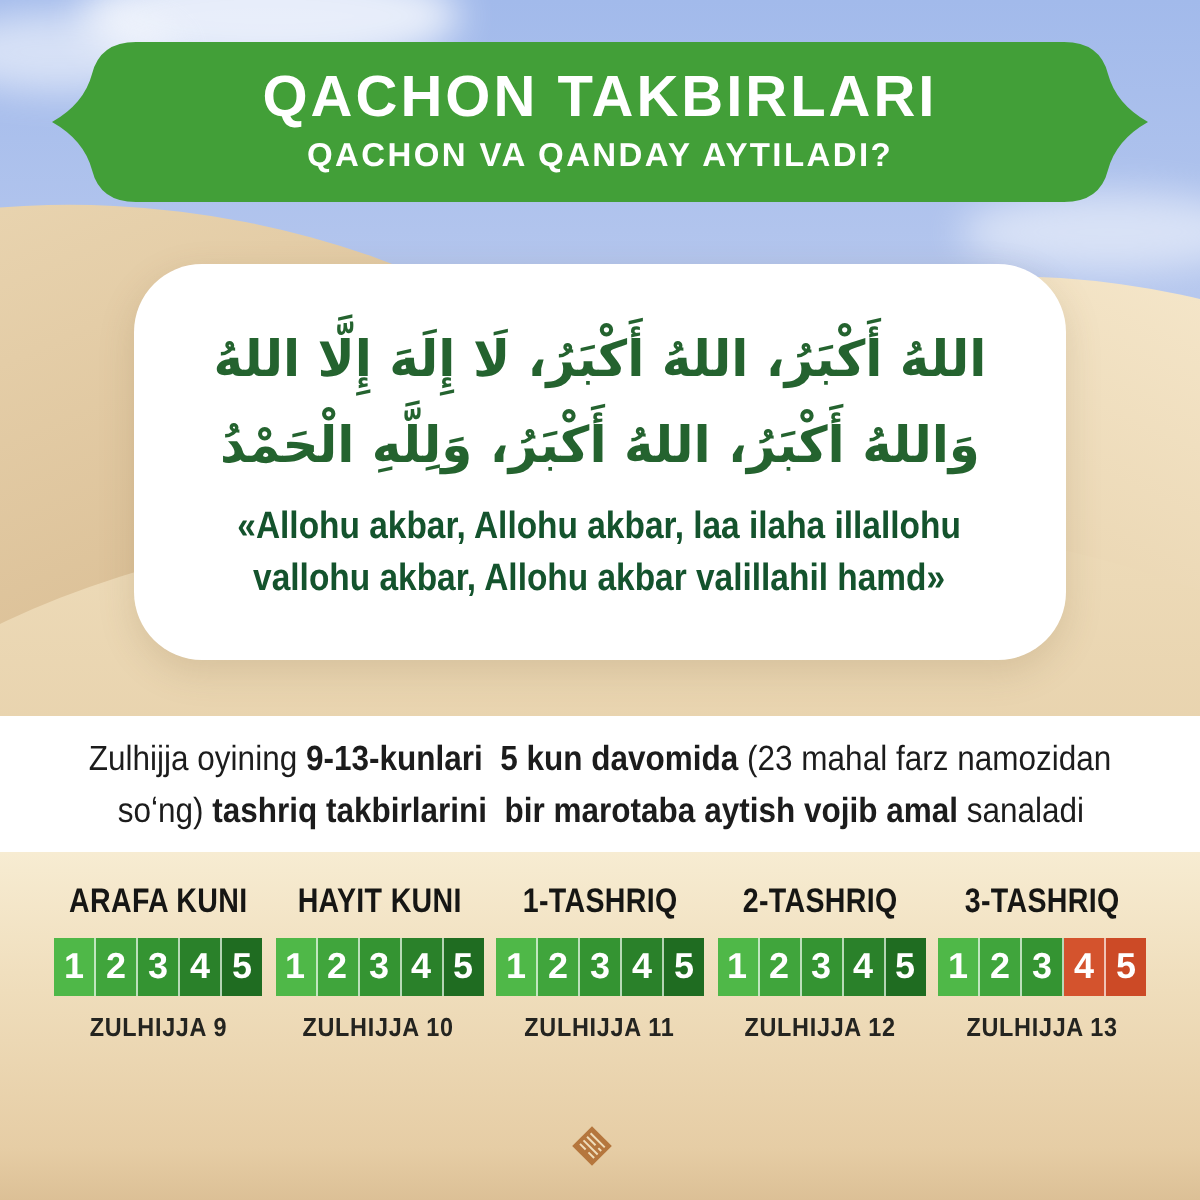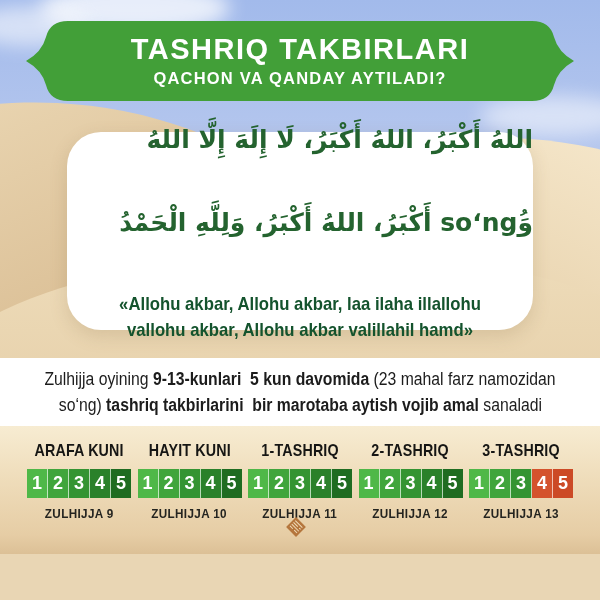--- a/index.html
+++ b/index.html
@@ -31,39 +31,39 @@
     position:absolute;left:0;top:0;width:548px;height:80px;z-index:2;
     display:flex;flex-direction:column;align-items:center;justify-content:center;
     color:#ffffff;text-align:center;
   }
   .banner-title{font-size:29px;font-weight:bold;letter-spacing:1.5px;line-height:1.05;white-space:nowrap;}
   .banner-subtitle{font-size:16.5px;font-weight:bold;letter-spacing:1.2px;margin-top:4px;white-space:nowrap;}
   
   .card{
     position:absolute;left:67px;top:132px;width:466px;height:198px;z-index:6;
     background:#ffffff;border-radius:34px;box-shadow:0 6px 18px rgba(120,95,55,.18);
-    display:flex;flex-direction:column;justify-content:center;gap:40px;
+    display:flex;flex-direction:column;align-items:center;justify-content:center;
   }
   .arabic{direction:rtl;white-space:nowrap;color:#24632f;font-weight:bold;
     font-family:"DejaVu Sans", sans-serif;font-size:25px;line-height:1.7;}
   .translit{margin-top:7px;color:#14532d;font-weight:bold;font-size:19px;line-height:1.35;
     text-align:center;}
   .translit div{white-space:nowrap;transform:scaleX(.88);transform-origin:50% 50%;}
   
   .info-band{
     width:600px;height:68px;background:#ffffff;
     display:flex;flex-direction:column;align-items:center;justify-content:center;
     color:#1c1c1c;font-size:17.5px;transform-origin:50% 50%;
   }
   .info-line{display:flex;justify-content:center;white-space:pre;line-height:1.5;
     transform:scaleX(.9);transform-origin:50% 50%;}
   .info-line .b{font-weight:bold;}
   
   .bottom{
-    width:600px;height:128px;position:relative;
+    width:600px;height:174px;position:relative;
     background:linear-gradient(180deg,#f7ecd2 0%,#efddbb 40%,#e6cda5 85%,#dcc096 100%);
   }
   .schedule-row{display:flex;justify-content:space-between;padding:15px 26px 0 26px;}
   .col{display:flex;flex-direction:column;align-items:center;width:106px;}
   .day{font-size:17px;font-weight:bold;color:#161614;white-space:nowrap;
     transform:scaleX(.84);transform-origin:50% 50%;letter-spacing:.2px;}
   .cells{display:flex;margin-top:8px;}
   .cell{width:20px;height:29px;display:flex;align-items:center;justify-content:center;
     color:#ffffff;font-weight:bold;font-size:18px;border-right:1px solid rgba(255,255,255,.65);}
   .cell:last-child{border-right:none;}
@@ -83,28 +83,28 @@
   <div class="cloud c3"></div>
   <div class="dune right"></div>
   <div class="dune left"></div>
   <div class="dune front"></div>
 
   <div class="banner">
     <svg width="548" height="80" viewBox="0 0 548 80">
       <path d="M 42 0 H 506 Q 524 0 528 16 Q 532 31 548 40 Q 532 49 528 64 Q 524 80 506 80 H 42 Q 24 80 20 64 Q 16 49 0 40 Q 16 31 20 16 Q 24 0 42 0 Z" fill="#429f38"></path>
     </svg>
     <div class="banner-text">
-      <div class="banner-title">TASHRIQ TAKBIRLARI</div>
+      <div class="banner-title">QACHON TAKBIRLARI</div>
       <div class="banner-subtitle">QACHON VA QANDAY AYTILADI?</div>
     </div>
   </div>
 
   <div class="card">
     <div class="arabic">اللهُ أَكْبَرُ، اللهُ أَكْبَرُ، لَا إِلَهَ إِلَّا اللهُ</div>
-    <div class="arabic">وَsoʻngُ أَكْبَرُ، اللهُ أَكْبَرُ، وَلِلَّهِ الْحَمْدُ</div>
+    <div class="arabic">وَاللهُ أَكْبَرُ، اللهُ أَكْبَرُ، وَلِلَّهِ الْحَمْدُ</div>
     <div class="translit">
       <div>«Allohu akbar, Allohu akbar, laa ilaha illallohu</div>
       <div>vallohu akbar, Allohu akbar valillahil hamd»</div>
     </div>
   </div>
 </div>
 
 <div class="info-band">
   <div class="info-line"><span class="r">Zulhijja oyining </span><span class="b">9-13-kunlari  5 kun davomida </span><span class="r">(23 mahal farz namozidan</span></div>
 <div class="info-line"><span class="r">soʻng) </span><span class="b">tashriq takbirlarini  bir marotaba aytish vojib amal </span><span class="r">sanaladi</span></div>

